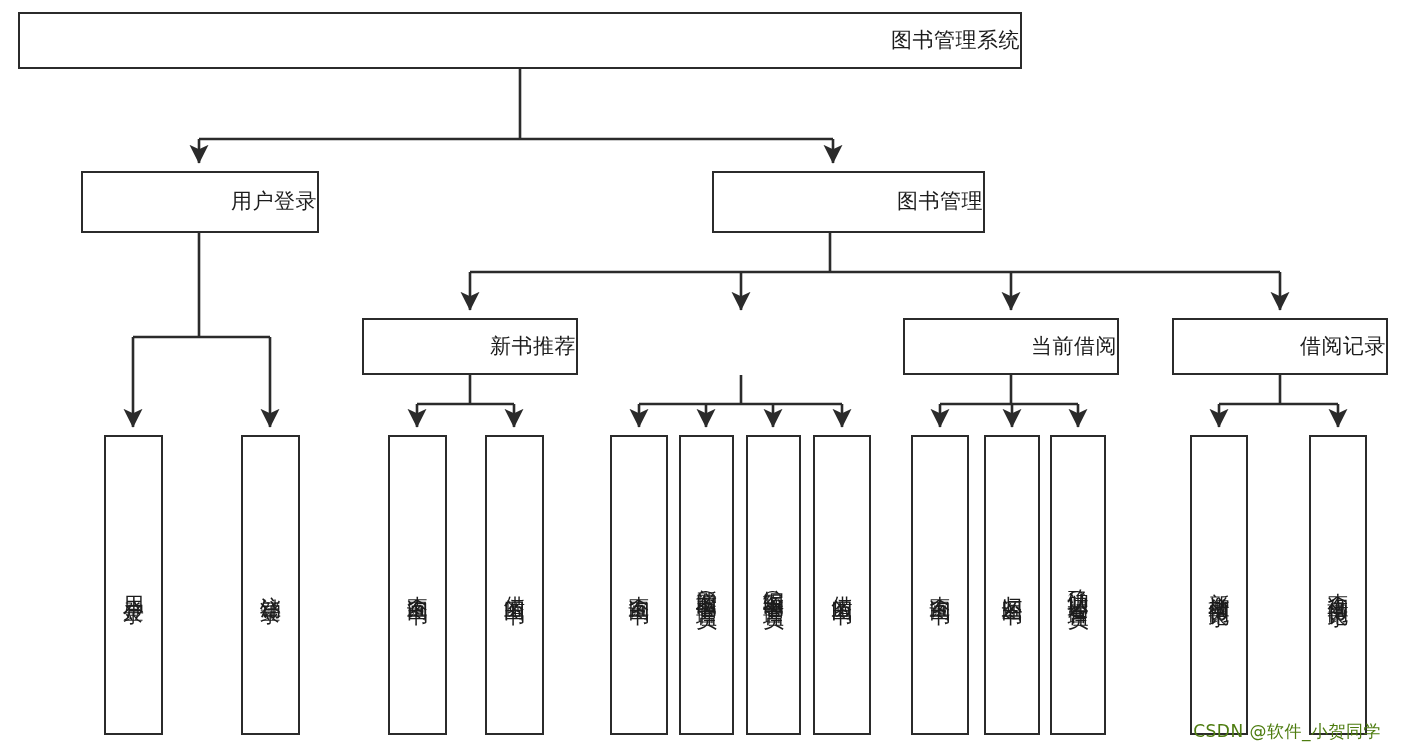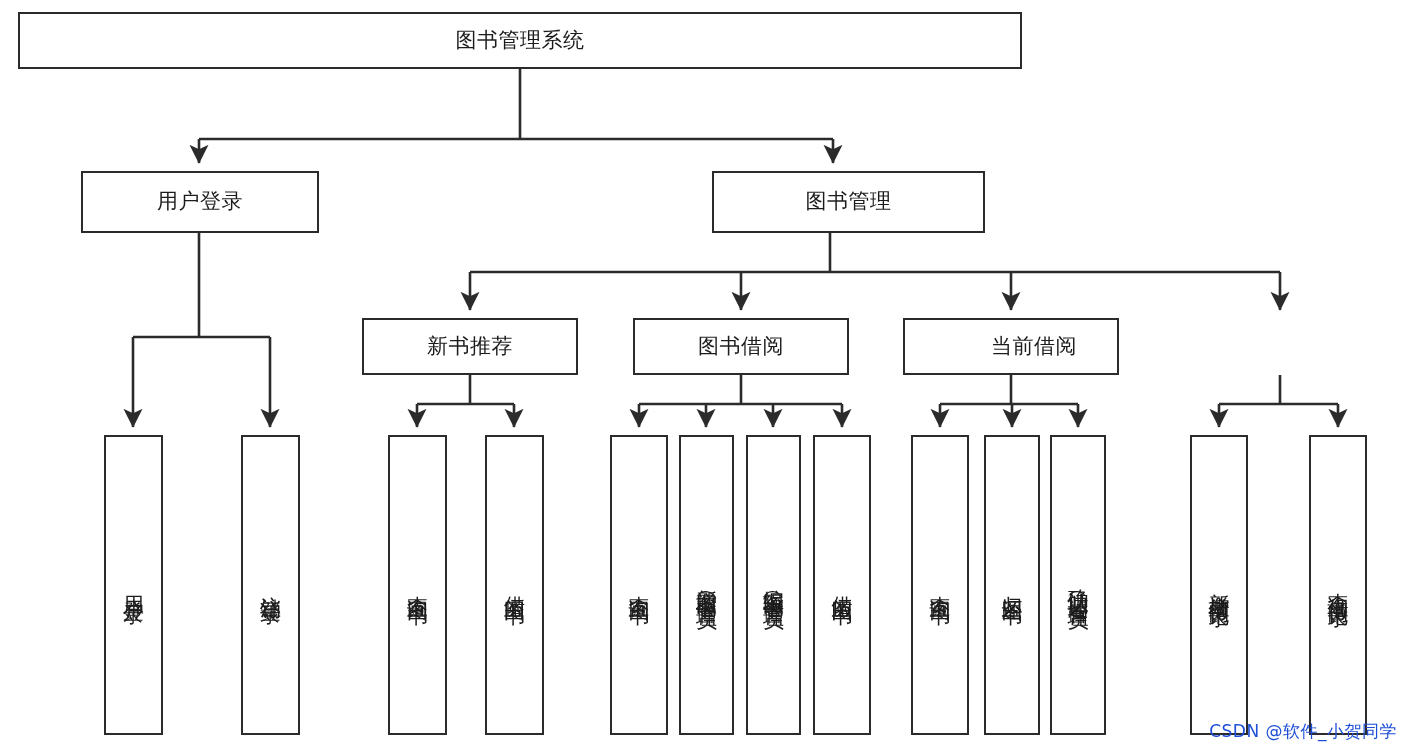--- a/index.html
+++ b/index.html
@@ -27,21 +27,21 @@
     height: 747px;
     pointer-events: none;
   }
   .node {
     position: absolute;
     box-sizing: border-box;
     background: #ffffff;
     border: 2.5px solid #2b2b2b;
     display: flex;
     align-items: center;
-    justify-content: center;
+    justify-content: flex-end;
     z-index: 2;
   }
   .node-label {
     font-size: 21px;
     line-height: 1.22;
     letter-spacing: 0.5px;
     color: #1c1c1c;
     white-space: nowrap;
     text-align: center;
   }
@@ -54,24 +54,24 @@
     writing-mode: vertical-rl;
     text-orientation: upright;
     white-space: normal;
     letter-spacing: 3px;
     font-size: 21px;
     line-height: 1.05;
     max-height: 100%;
   }
   .watermark {
     position: absolute;
-    right: 8px;
+    right: 24px;
     bottom: 4px;
     font-size: 17px;
-    color: #1d4ed8;
+    color: #4d7c0f;
     letter-spacing: 0.5px;
     z-index: 5;
     white-space: nowrap;
   }
 </style>
 </head>
 <body>
 
 <div id="canvas">
 
@@ -135,28 +135,28 @@
   </div>
 
   <div class="node" style="left:712px; top:171px; width:273px; height:62px;">
     <span class="node-label">图书管理</span>
   </div>
 
   <div class="node" style="left:362px; top:318px; width:216px; height:57px;">
     <span class="node-label">新书推荐</span>
   </div>
 
-  <div class="node" style="left:633px; top:318px; width:216px; height:57px;">
-    <span class="node-label">图书借阅</span>
-  </div>
 
   <div class="node" style="left:903px; top:318px; width:216px; height:57px;padding-left:46px;">
     <span class="node-label">当前借阅</span>
   </div>
 
+  <div class="node" style="left:1172px; top:318px; width:216px; height:57px;">
+    <span class="node-label">借阅记录</span>
+  </div>
 
   <div class="node leaf" style="left:104px; top:435px; width:59px; height:300px;">
     <span class="node-label">用户登录</span>
   </div>
 
   <div class="node leaf" style="left:241px; top:435px; width:59px; height:300px;">
     <span class="node-label">注销登录</span>
   </div>
 
   <div class="node leaf" style="left:388px; top:435px; width:59px; height:300px;">

